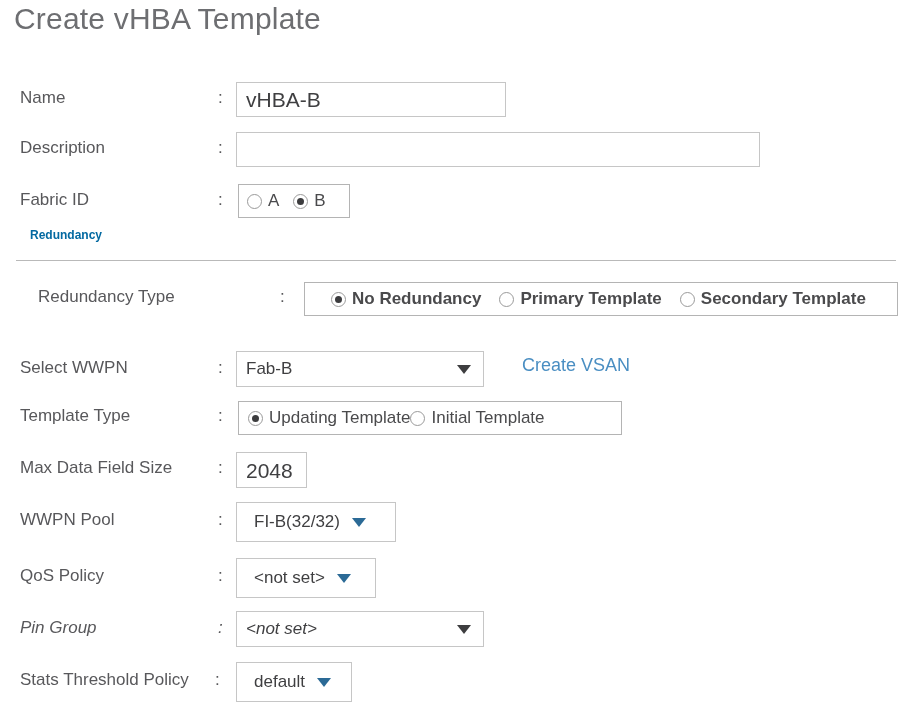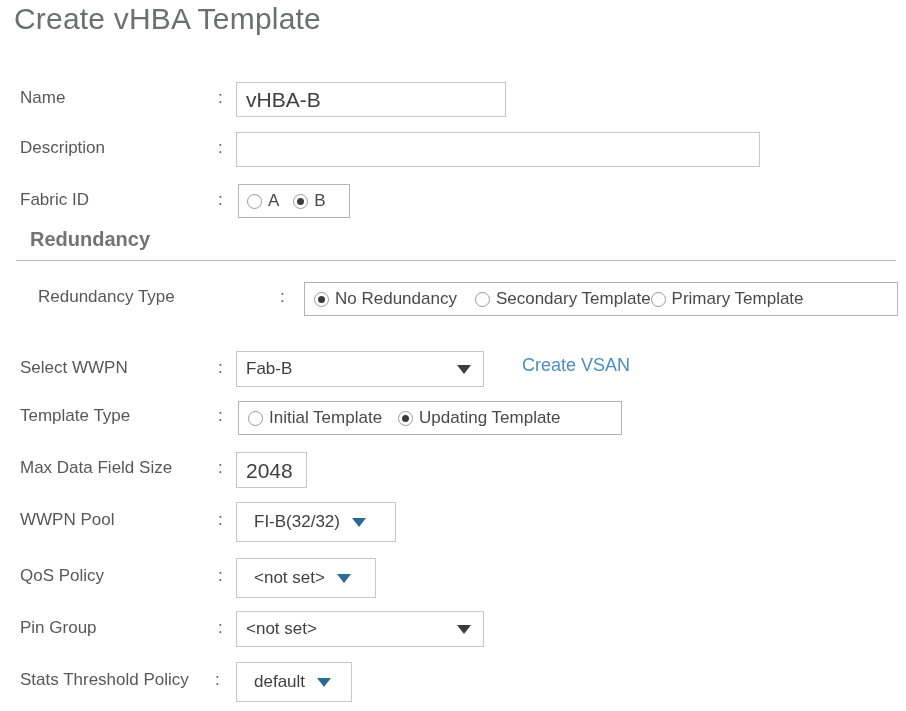--- a/index.html
+++ b/index.html
@@ -148,23 +148,23 @@
   #section-redundancy {
     position: absolute;
     left: 0;
     top: 228px;
     width: 906px;
   }
   #section-redundancy .sec-title {
     position: absolute;
     left: 30px;
     top: 0;
-    font-size: 20px;
+    font-size: 12px;
     font-weight: bold;
-    color: #737373;
+    color: #0369a1;
     white-space: nowrap;
   }
   #section-redundancy .sec-rule {
     position: absolute;
     left: 16px;
     top: 32px;
     width: 880px;
     height: 1px;
     background: #b9b9b9;
   }
@@ -217,59 +217,59 @@
 </div>
 
 <div id="section-redundancy">
   <div class="sec-title">Redundancy</div>
   <div class="sec-rule"></div>
 </div>
 
 <div class="row" style="top:285px;">
   <span class="lbl indent">Redundancy Type</span>
   <span class="colon" style="left:280px;">:</span>
-  <div class="radiogroup" id="redundancy-type-group" style="left:304px; top:-3px; width:594px; padding-left:9px;">
+  <div class="radiogroup" id="redundancy-type-group" style="left:304px; top:-3px; width:594px; padding-left:26px;font-weight:bold;">
     <span class="radio-item" style="margin-right:18px;">
       <span class="radio-dot on"></span>
       <span class="radio-label">No Redundancy</span>
     </span>
+    <span class="radio-item" style="margin-right:18px;">
+      <span class="radio-dot"></span>
+      <span class="radio-label">Primary Template</span>
+    </span>
     <span class="radio-item">
       <span class="radio-dot"></span>
       <span class="radio-label">Secondary Template</span>
     </span>
-    <span class="radio-item" style="margin-right:18px;">
-      <span class="radio-dot"></span>
-      <span class="radio-label">Primary Template</span>
-    </span>
   </div>
 </div>
 
 <div class="row" style="top:356px;">
   <span class="lbl">Select WWPN</span>
   <span class="colon">:</span>
   <div class="selectbox" id="select-vsan-dropdown" style="left:236px; top:-5px; width:248px; height:36px;">
     <span class="sel-val">Fab-B</span>
     <span class="caret right"></span>
   </div>
 </div>
 
 <a id="create-vsan-link">Create VSAN</a>
 
 <div class="row" style="top:404px;">
   <span class="lbl">Template Type</span>
   <span class="colon">:</span>
   <div class="radiogroup" id="template-type-group" style="left:238px; top:-3px; width:384px; padding-left:9px;">
+    <span class="radio-item">
+      <span class="radio-dot on"></span>
+      <span class="radio-label">Updating Template</span>
+    </span>
     <span class="radio-item" style="margin-right:16px;">
       <span class="radio-dot"></span>
       <span class="radio-label">Initial Template</span>
     </span>
-    <span class="radio-item">
-      <span class="radio-dot on"></span>
-      <span class="radio-label">Updating Template</span>
-    </span>
   </div>
 </div>
 
 <div class="row" style="top:456px;padding-left:32px;">
   <span class="lbl">Max Data Field Size</span>
   <span class="colon">:</span>
   <div class="textbox" id="max-data-field-size-input" style="left:236px; top:-4px; width:71px; height:36px;">
     <span>2048</span>
   </div>
 </div>
@@ -285,21 +285,21 @@
 
 <div class="row" style="top:564px;">
   <span class="lbl">QoS Policy</span>
   <span class="colon">:</span>
   <div class="selectbox pad-left" id="qos-policy-dropdown" style="left:236px; top:-6px; width:140px; height:40px;">
     <span class="sel-val">&lt;not set&gt;</span>
     <span class="caret blue inline"></span>
   </div>
 </div>
 
-<div class="row" style="top:616px;">
+<div class="row" style="top:616px;font-style:italic;">
   <span class="lbl">Pin Group</span>
   <span class="colon">:</span>
   <div class="selectbox" id="pin-group-dropdown" style="left:236px; top:-5px; width:248px; height:36px;">
     <span class="sel-val">&lt;not set&gt;</span>
     <span class="caret right"></span>
   </div>
 </div>
 
 <div class="row" style="top:668px;">
   <span class="lbl">Stats Threshold Policy</span>

